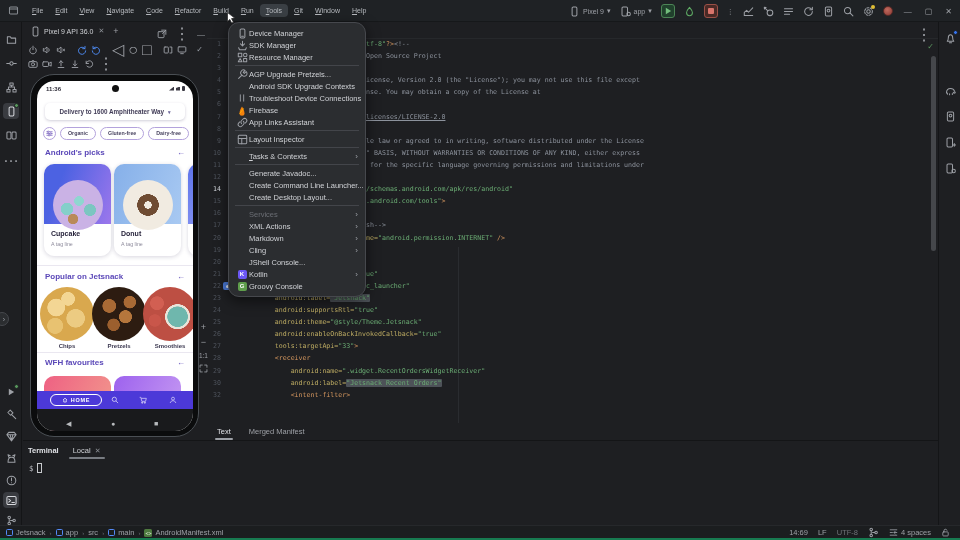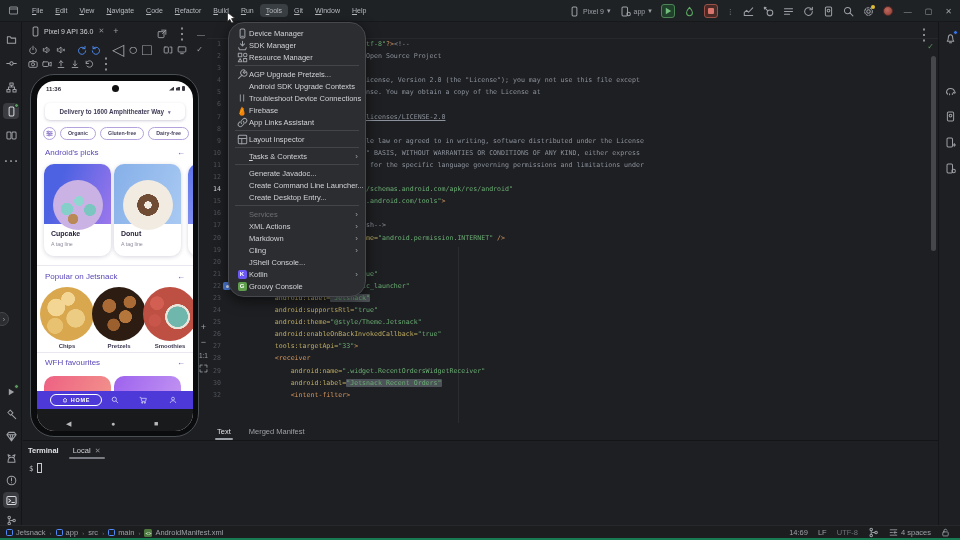--- a/index.html
+++ b/index.html
@@ -23,21 +23,21 @@
   .gdot{position:relative}
   .gdot::after{content:"";position:absolute;right:-1px;top:-1px;width:4px;height:4px;border-radius:50%;background:#e0bd34}
   #avatar{width:10px;height:10px;border-radius:50%;background:radial-gradient(circle at 40% 35%,#c06a5e,#8c3a34);border:1px solid #5c2b27}
   .winbtn{color:#9da0a6;font-size:8px;padding:0 2px}
 
   
   #cursor{position:absolute;left:227px;top:12px;z-index:100;pointer-events:none}
 
   
   #toolsmenu{position:absolute;left:228px;top:22px;width:138px;background:#2b2d30;
-    border:1px solid #46484d;border-radius:16px;padding:4px 0;z-index:50;
+    border:1px solid #46484d;border-radius:11px;padding:4px 0;z-index:50;
     box-shadow:0 4px 14px rgba(0,0,0,.55);font-size:7.5px;color:#d0d2d6}
   .tmi{height:12px;display:flex;align-items:center;padding:0 7px 0 6px}
   .tmi.dis{color:#6b6e74}
   .tic{width:14px;height:11px;display:flex;align-items:center;justify-content:center;color:#9da0a6;flex:none}
   .tlb{white-space:nowrap}
   .tlb u{text-decoration:underline}
   .tar{margin-left:auto;color:#9da0a6;font-size:8px}
   .tsep{height:1px;background:#43454a;margin:2px 6px}
   .kbox{display:inline-block;width:9px;height:9px;background:#6b57f5;color:#fff;font-size:6px;
     font-weight:bold;text-align:center;line-height:9px;border-radius:2px}
@@ -79,21 +79,21 @@
   #pstat i{display:block;background:#3a3842}
   #delivery{position:absolute;left:8px;right:8px;top:22px;height:17px;background:#fff;border-radius:5px;
     box-shadow:0 1px 3px rgba(40,30,80,.22);display:flex;align-items:center;justify-content:center;
     font-size:6.3px;color:#403b56;font-weight:bold;gap:4px}
   #chiprow{position:absolute;left:6px;top:45px;height:14px;display:flex;align-items:center;gap:4px;width:200px}
   #filterbtn{width:13px;height:13px;border:1px solid #b3a2dc;border-radius:50%;display:flex;
     align-items:center;justify-content:center;color:#7a63c0;flex:none}
   .chip{border:1px solid #b3a2dc;border-radius:8px;background:#fff;padding:2.5px 7px;font-size:5.3px;
     color:#4a4561;font-weight:bold;white-space:nowrap}
   .sechead{position:absolute;left:8px;right:8px;display:flex;align-items:center;justify-content:space-between;
-    color:#5b48b8;font-weight:normal;font-size:8px}
+    color:#5b48b8;font-weight:bold;font-size:8px}
   .sechead .arr{font-size:8px}
   .card{position:absolute;width:67px;height:92px;border-radius:10px;background:#fff;
     box-shadow:0 1px 4px rgba(40,30,80,.18);overflow:hidden}
   .cardtop{height:60px}
   .cimg{position:absolute;left:50%;top:16px;width:50px;height:50px;margin-left:-25px;border-radius:50%}
   .cname{position:absolute;left:7px;top:66px;font-size:7px;font-weight:bold;color:#211d36}
   .ctag{position:absolute;left:7px;top:77px;font-size:5.3px;color:#8d8a9b}
   .img-cupcake{background:radial-gradient(circle at 28% 58%,#84cfca 0 13%,transparent 14%),
     radial-gradient(circle at 52% 42%,#8fd6d0 0 12%,transparent 13%),
     radial-gradient(circle at 74% 60%,#7cc6c1 0 12%,transparent 13%),
@@ -370,21 +370,21 @@
     <div class="tmi ">
       <span class="tic"></span>
       <span class="tlb">Generate Javadoc...</span>
     </div>
     <div class="tmi ">
       <span class="tic"></span>
       <span class="tlb">Create Command Line Launcher...</span>
     </div>
     <div class="tmi ">
       <span class="tic"></span>
-      <span class="tlb">Create Desktop Entry...</span>
+      <span class="tlb">Create Desktop Layout...</span>
     </div>
     <div class="tsep"></div>
     <div class="tmi dis">
       <span class="tic"></span>
       <span class="tlb">Services</span>
       <span class="tar">›</span>
     </div>
     <div class="tmi ">
       <span class="tic"></span>
       <span class="tlb">XML Actions</span>

